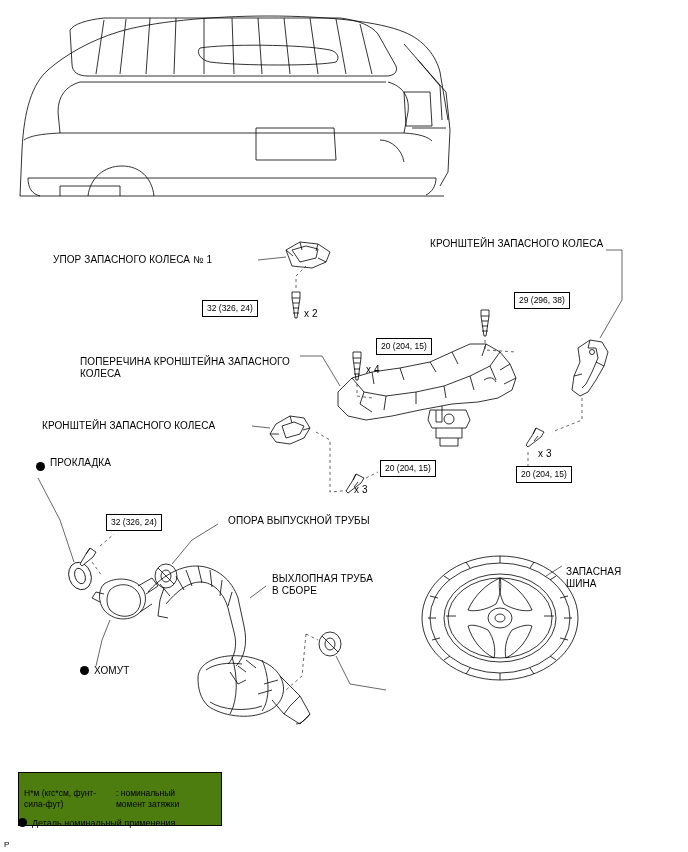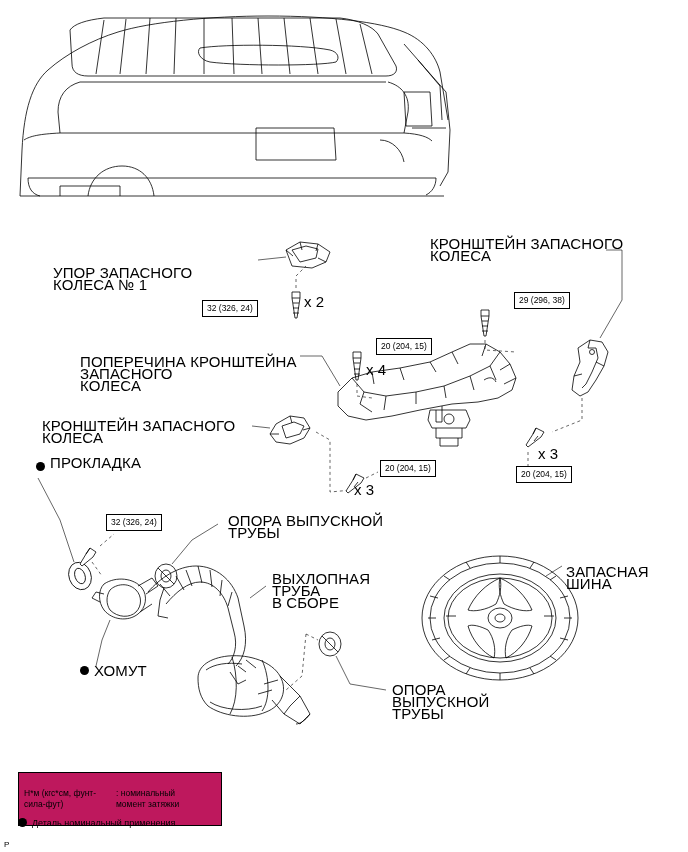--- a/index.html
+++ b/index.html
@@ -23,21 +23,21 @@
   }
   svg.layer {
     position: absolute;
     left: 0; top: 0;
     width: 688px;
     height: 852px;
     pointer-events: none;
   }
   .lbl {
     position: absolute;
-    font-size: 15px;
+    font-size: 10px;
     line-height: 12px;
     letter-spacing: 0.1px;
     white-space: pre-line;
     color: #000;
   }
   .torque {
     position: absolute;
     border: 1px solid #000;
     background: #fff;
     font-size: 8.5px;
@@ -47,21 +47,21 @@
   }
   .bullet {
     position: absolute;
     width: 9px; height: 9px;
     border-radius: 50%;
     background: #000;
   }
   .legend-box {
     position: absolute;
     border: 1px solid #000;
-    background: #be185d;
+    background: #4d7c0f;
     font-size: 8.5px;
     line-height: 11px;
     padding: 4px 5px;
     white-space: pre-line;
   }
   .legend-row {
     display: flex;
     align-items: flex-start;
   }
   .legend-col-left {
@@ -337,48 +337,46 @@
       <path d="M556,576 L550,580"></path>
       <path d="M534,562 L530,568"></path>
       <path d="M500,556 L500,563"></path>
       <path d="M466,562 L470,568"></path>
       <path d="M444,576 L450,580"></path>
     </g>
     <path class="stroke vthin" d="M562,566 L546,576"></path>
 
   </svg>
 
-  <div class="lbl" style="left:53px; top:267px; width:200px;">УПОР ЗАПАСНОГО КОЛЕСА № 1</div>
+  <div class="lbl" style="left:53px; top:254px; width:200px;">УПОР ЗАПАСНОГО КОЛЕСА № 1</div>
 
   <div class="lbl" style="left:430px; top:238px; width:210px;">КРОНШТЕЙН ЗАПАСНОГО КОЛЕСА</div>
 
   <div class="lbl" style="left:44px; top:356px; width:258px;margin-left:36px;">ПОПЕРЕЧИНА КРОНШТЕЙНА ЗАПАСНОГО
 КОЛЕСА</div>
 
   <div class="lbl" style="left:42px; top:420px; width:214px;">КРОНШТЕЙН ЗАПАСНОГО КОЛЕСА</div>
 
   <div class="bullet" style="left:36px; top:462px;"></div>
   <div class="lbl" style="left:50px; top:457px; width:140px;">ПРОКЛАДКА</div>
 
   <div class="bullet" style="left:80px; top:666px;"></div>
   <div class="lbl" style="left:94px; top:665px; width:120px;">ХОМУТ</div>
 
   <div class="lbl" style="left:228px; top:515px; width:200px;">ОПОРА ВЫПУСКНОЙ ТРУБЫ</div>
 
   <div class="lbl" style="left:272px; top:573px; width:150px;">ВЫХЛОПНАЯ ТРУБА
 В СБОРЕ</div>
 
-  <div class="lbl" style="left:392px; top:684px; width:140px;">ОПОРА ВЫПУСКНОЙ
-ТРУБЫ</div>
 
   <div class="lbl" style="left:566px; top:558px; width:90px;margin-top:8px;">ЗАПАСНАЯ
 ШИНА</div>
 
   <div class="torque" style="left:202px; top:300px;">32 (326, 24)</div>
-  <div class="lbl" style="left:304px; top:296px;">x 2</div>
+  <div class="lbl" style="left:304px; top:308px;">x 2</div>
 
   <div class="torque" style="left:514px; top:292px;">29 (296, 38)</div>
 
   <div class="torque" style="left:376px; top:338px;">20 (204, 15)</div>
   <div class="lbl" style="left:366px; top:364px;">x 4</div>
 
   <div class="torque" style="left:516px; top:466px;">20 (204, 15)</div>
   <div class="lbl" style="left:538px; top:448px;">x 3</div>
 
   <div class="torque" style="left:380px; top:460px;">20 (204, 15)</div>

